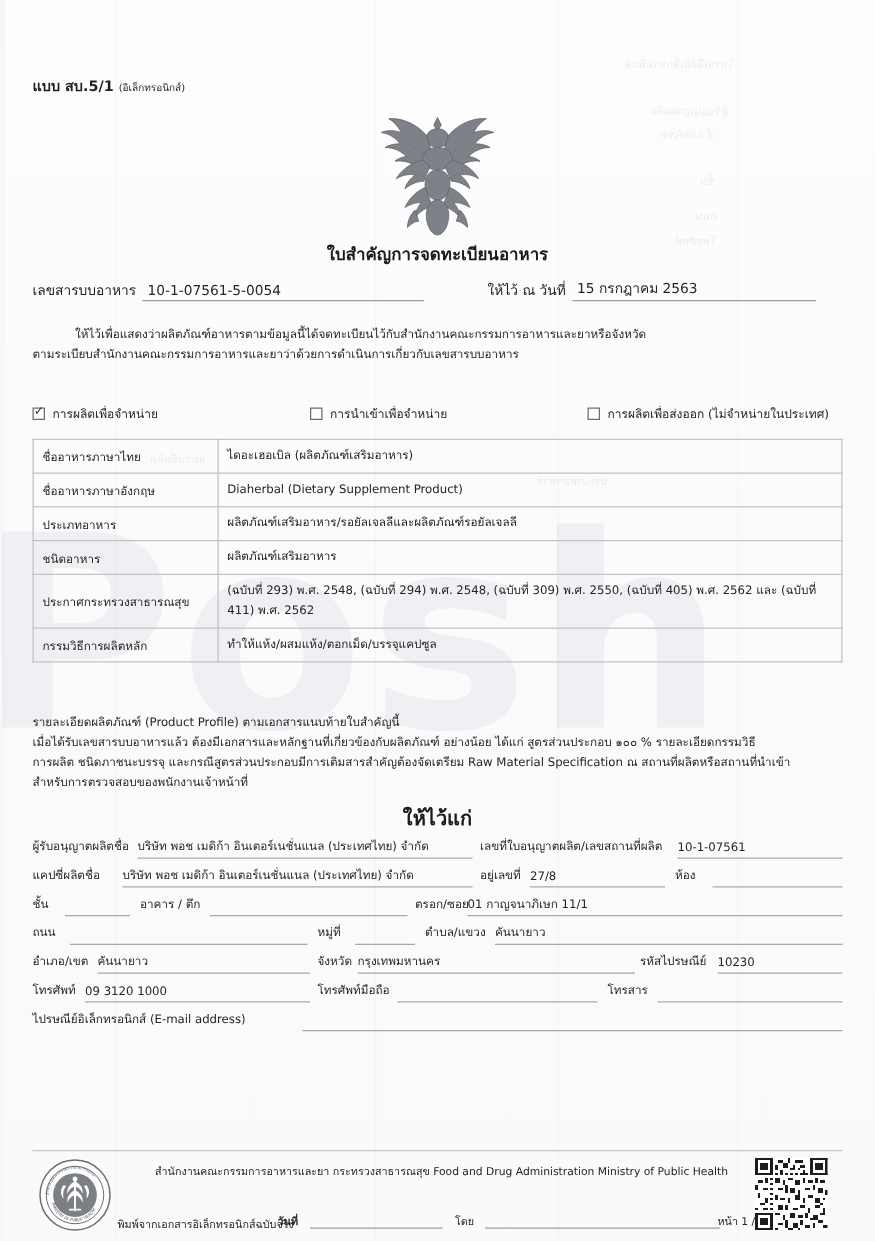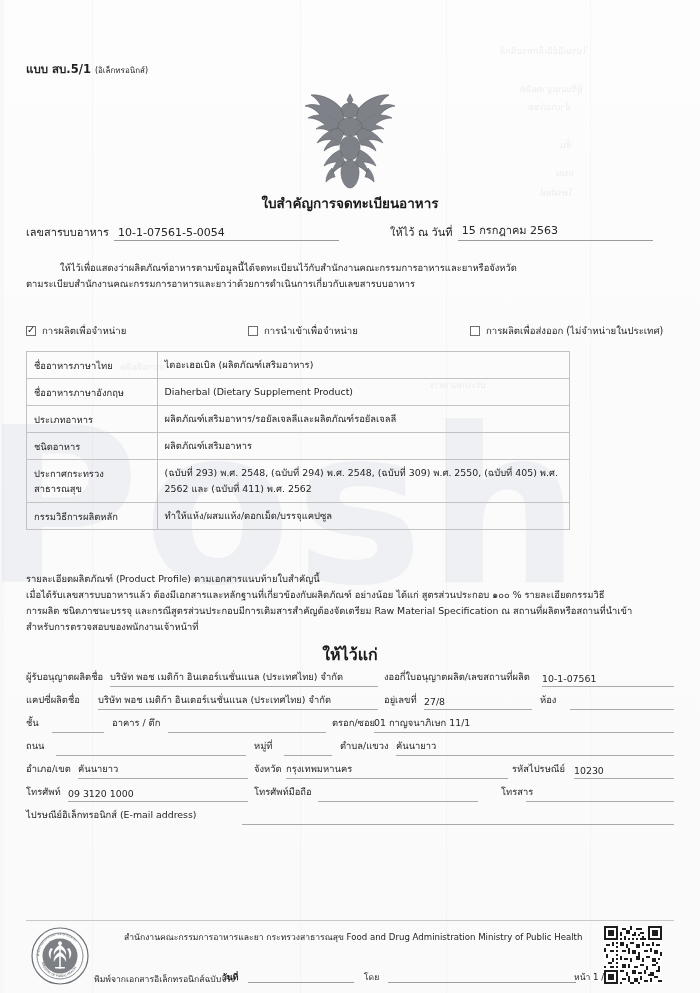--- a/index.html
+++ b/index.html
@@ -73,21 +73,21 @@
     width:10px; height:10px; border:1px solid #6d6d6d; background:#fff;
     display:inline-block; position:relative; flex:0 0 auto;
   }
   .cbox.checked::after {
     content:"✓"; position:absolute; left:0px; top:-3px;
     font-size:10px; line-height:12px; color:#2a2a2a;
   }
 
   
   #maintable {
-    position:absolute; left:26px; top:331px; width:544px;
+    position:absolute; left:26px; top:331px; width:648px;
     border:1px solid #b2b2b2; border-collapse:collapse;
   }
   #maintable td { border:1px solid #c2c2c2; padding:5px 7px; font-size:9.4px; color:#232323; vertical-align:middle; }
   #maintable td.k { width:148px; }
   #maintable td.v { line-height:16px; }
 
   
   #profile { left:26px; top:551px; width:648px; }
 
   .giveto { position:absolute; left:0; right:0; top:622px; text-align:center; font-size:16px; font-weight:700; color:#1b1b1b; }
@@ -224,21 +224,21 @@
   </div>
 
   <div class="giveto">ให้ไว้แก่</div>
 
   <div id="licensee">
 
     <div class="fr">
       <span class="fl" style="left:0px">ผู้รับอนุญาตผลิตชื่อ</span>
       <span class="fv" style="left:84px">บริษัท พอช เมดิก้า อินเตอร์เนชั่นแนล (ประเทศไทย)  จำกัด</span>
       <span class="fline" style="left:84px; width:268px"></span>
-      <span class="fl" style="left:358px">งออกี่ใบอนุญาตผลิต/เลขสถานที่ผลิต</span>
+      <span class="fl" style="left:358px">เลขที่ใบอนุญาตผลิต/เลขสถานที่ผลิต</span>
       <span class="fv" style="left:516px">10-1-07561</span>
       <span class="fline" style="left:516px; width:132px"></span>
     </div>
 
     <div class="fr">
       <span class="fl" style="left:0px">แคปซี่ผลิตชื่อ</span>
       <span class="fv" style="left:72px">บริษัท พอช เมดิก้า  อินเตอร์เนชั่นแนล (ประเทศไทย) จำกัด</span>
       <span class="fline" style="left:72px; width:280px"></span>
       <span class="fl" style="left:358px">อยู่เลขที่</span>
       <span class="fv" style="left:398px">27/8</span>
@@ -284,21 +284,21 @@
       <span class="fline" style="left:548px; width:100px"></span>
     </div>
 
     <div class="fr">
       <span class="fl" style="left:0px">โทรศัพท์</span>
       <span class="fv" style="left:42px">09 3120 1000</span>
       <span class="fline" style="left:42px; width:180px"></span>
       <span class="fl" style="left:228px">โทรศัพท์มือถือ</span>
       <span class="fv" style="left:292px"></span>
       <span class="fline" style="left:292px; width:160px"></span>
-      <span class="fl" style="left:475px">โทรสาร</span>
+      <span class="fl" style="left:460px">โทรสาร</span>
       <span class="fv" style="left:500px"></span>
       <span class="fline" style="left:500px; width:148px"></span>
     </div>
 
     <div class="fr">
       <span class="fl" style="left:0px">ไปรษณีย์อิเล็กทรอนิกส์ (E-mail address)</span>
       <span class="fv" style="left:216px"></span>
       <span class="fline" style="left:216px; width:432px"></span>
     </div>
   </div>

